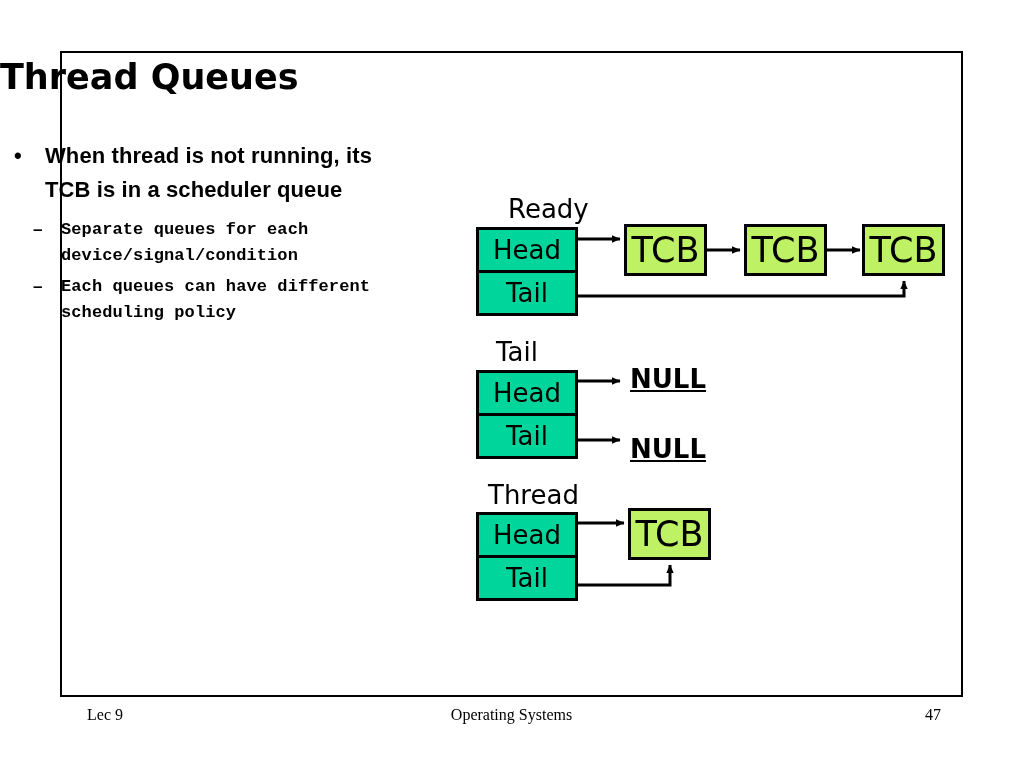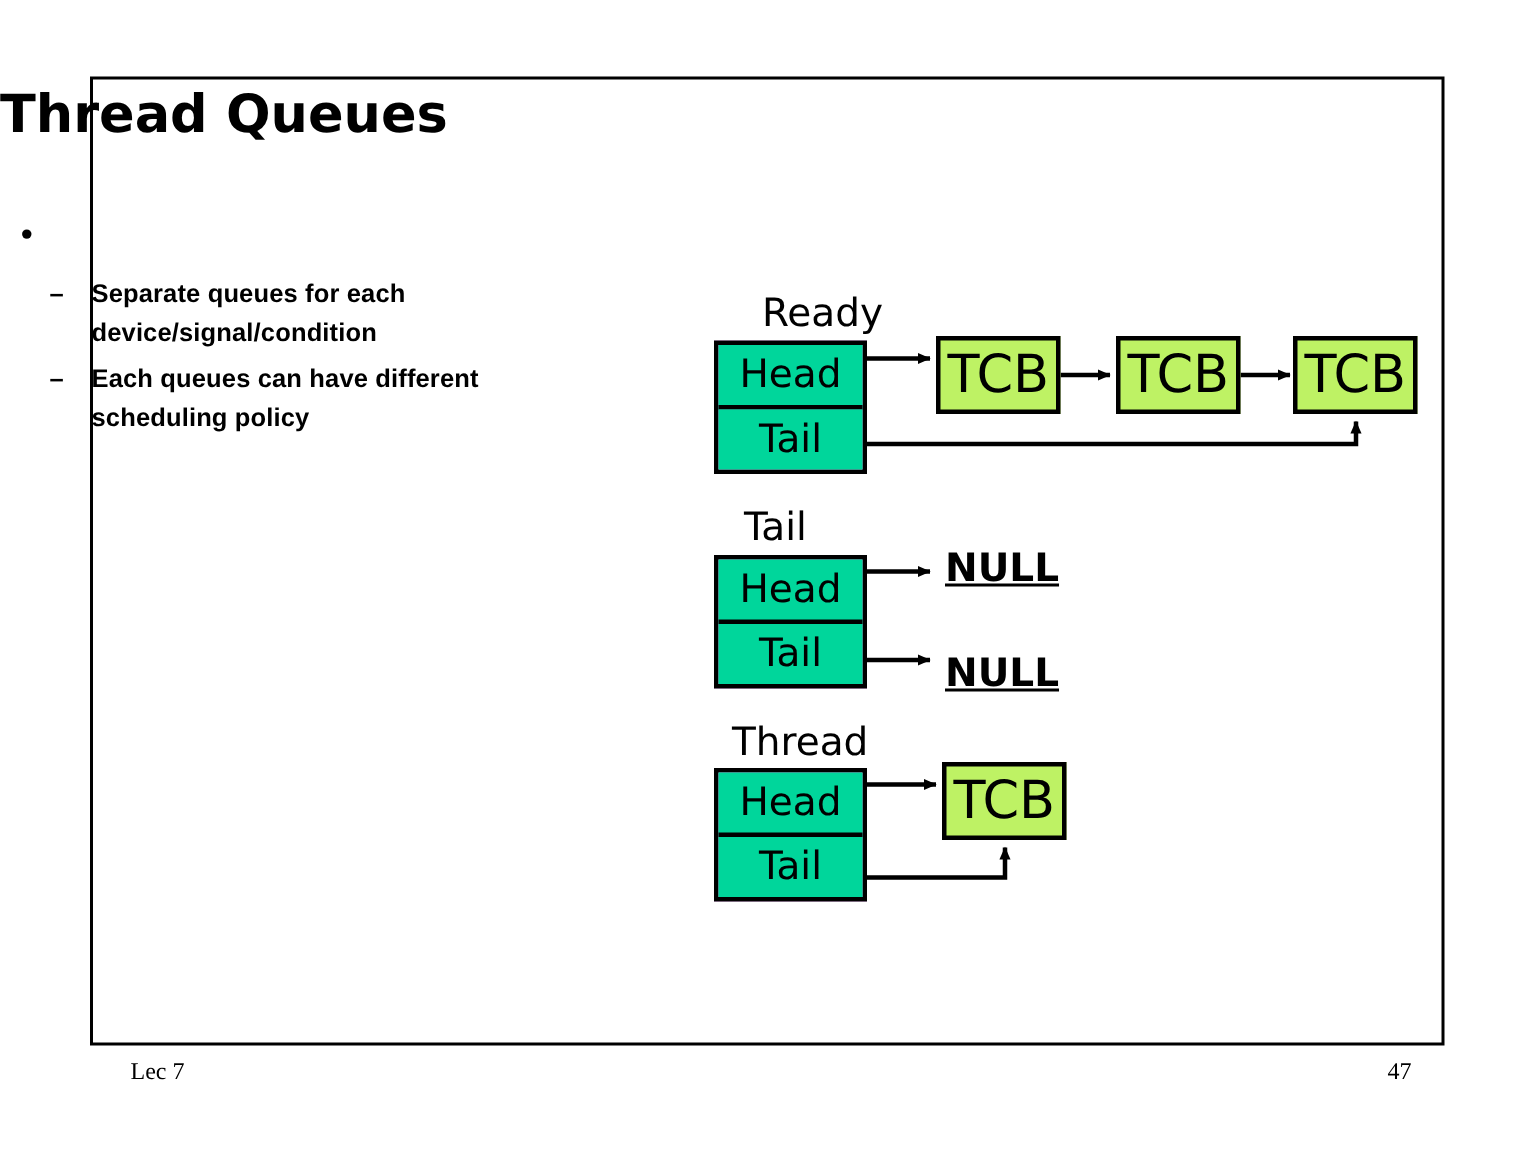--- a/index.html
+++ b/index.html
@@ -83,20 +83,21 @@
     flex: 0 0 28px;
     font-size: 17px;
     font-weight: bold;
     line-height: 26px;
   }
   .sub-text {
     font-size: 17px;
     font-weight: bold;
     line-height: 26px;
     letter-spacing: 0.1px;
+    font-family: Liberation Mono, monospace;
   }
 
   
   #diagram {
     position: absolute;
     left: 0;
     top: 0;
     width: 1024px;
     height: 768px;
     pointer-events: none;
@@ -174,20 +175,21 @@
 </head>
 <body>
 
 <div id="slide-frame"></div>
 
 <div id="slide-title">Thread Queues</div>
 
 <div id="bullets">
   <div class="bullet-row">
     <span class="bullet-mark">•</span>
+    <span class="bullet-text">When thread is not running, its TCB is in a scheduler queue</span>
   </div>
   <div class="sub-list">
     <div class="sub-row">
       <span class="sub-mark">–</span>
       <span class="sub-text">Separate queues for each device/signal/condition</span>
     </div>
     <div class="sub-row">
       <span class="sub-mark">–</span>
       <span class="sub-text">Each queues can have different scheduling policy</span>
     </div>
@@ -234,15 +236,16 @@
 <div class="null-label" style="left:630px; top:436px;">NULL</div>
 
 <div class="q-label" style="left:488px; top:482px;">Thread</div>
 <div class="ht-box" style="left:476px; top:512px;">
   <div class="ht-cell head">Head</div>
   <div class="ht-cell">Tail</div>
 </div>
 <div class="tcb-box" style="left:628px; top:508px;">TCB</div>
 
 <div id="footer">
-  <span class="f-left">Lec 7</span>
+  <span class="f-left">Lec 9</span>
+  <span class="f-center">Operating Systems</span>
   <span class="f-right">47</span>
 </div>
 
 </body></html>

